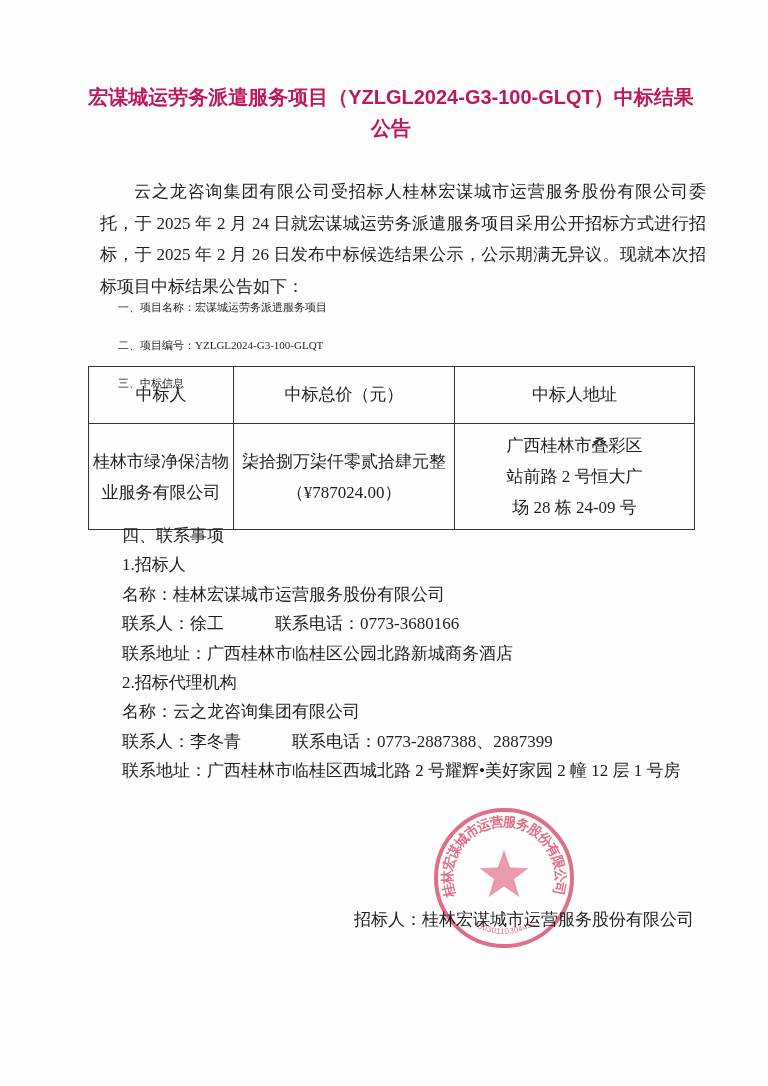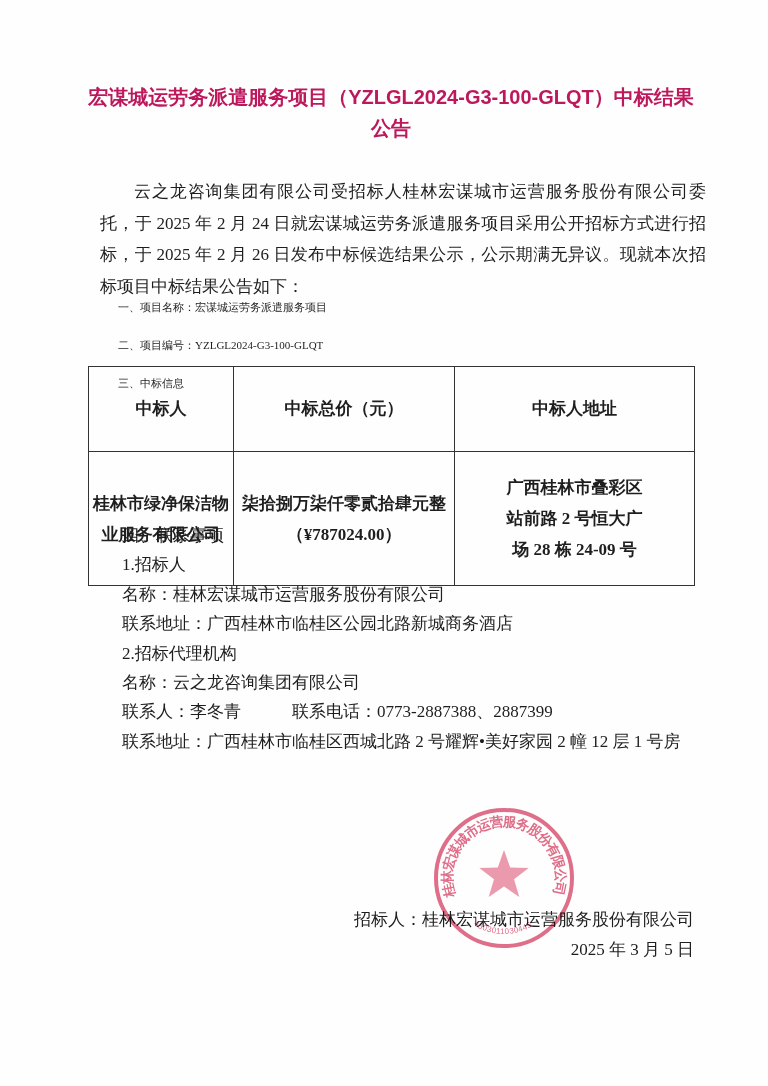--- a/index.html
+++ b/index.html
@@ -30,22 +30,22 @@
   .award-table{
     top:366px;position:absolute;left:88px;
     border-collapse:collapse;table-layout:fixed;
     width:606px;
     font-size:17px;
   }
   .award-table th,.award-table td{
     border:1.5px solid #333;
     text-align:center;vertical-align:middle;
     white-space:pre-line;
-    padding:19px 4px;
-    font-weight:bold;
+    padding:5px 4px;
+    font-weight:normal;
   }
   .award-table th{height:46px;line-height:22px;}
   .award-table td{height:95px;line-height:31px;}
   .contact{top:521px;font-family:Liberation Serif, serif;}
   .contact p{margin:0;font-size:17px;line-height:29.4px;text-indent:2em;}
   .signature{top:861px;text-align:right;margin-top:44px;}
   .signature p{margin:0;font-size:17px;line-height:30px;}
   .stamp{
     position:absolute;left:430px;top:804px;
     width:148px;height:148px;
@@ -91,30 +91,30 @@
 站前路 2 号恒大广
 场 28 栋 24-09 号</td>
       </tr>
     </tbody>
   </table>
 
   <div class="content-block contact">
     <p>四、联系事项</p>
     <p>1.招标人</p>
     <p>名称：桂林宏谋城市运营服务股份有限公司</p>
+    <p>联系人：徐工　　　联系电话：0773-3680166</p>
     <p>联系地址：广西桂林市临桂区公园北路新城商务酒店</p>
     <p>2.招标代理机构</p>
     <p>名称：云之龙咨询集团有限公司</p>
     <p>联系人：李冬青　　　联系电话：0773-2887388、2887399</p>
     <p>联系地址：广西桂林市临桂区西城北路 2 号耀辉•美好家园 2 幢 12 层 1 号房</p>
   </div>
 
   <div class="content-block signature">
     <p>招标人：桂林宏谋城市运营服务股份有限公司</p>
-    <p>2025 年 3 月 5 日</p>
   </div>
 
   <div class="stamp">
     <svg width="148" height="148" viewBox="0 0 148 148">
       <defs>
         <path id="ring-path" d="M 25.1 91.8 A 52 52 0 1 1 122.9 91.8" fill="none"></path>
         <path id="serial-path" d="M 41.9 119.9 A 56 56 0 0 0 106.1 119.9" fill="none"></path>
       </defs>
       <circle cx="74" cy="74" r="68" fill="none" stroke="#d94e6f" stroke-width="4"></circle>
       <polygon points="74,46 80.2,63.5 98.7,64 84,75.2 89.3,93 74,82.5 58.7,93 64,75.2 49.3,64 67.8,63.5" fill="#e8849b"></polygon>

